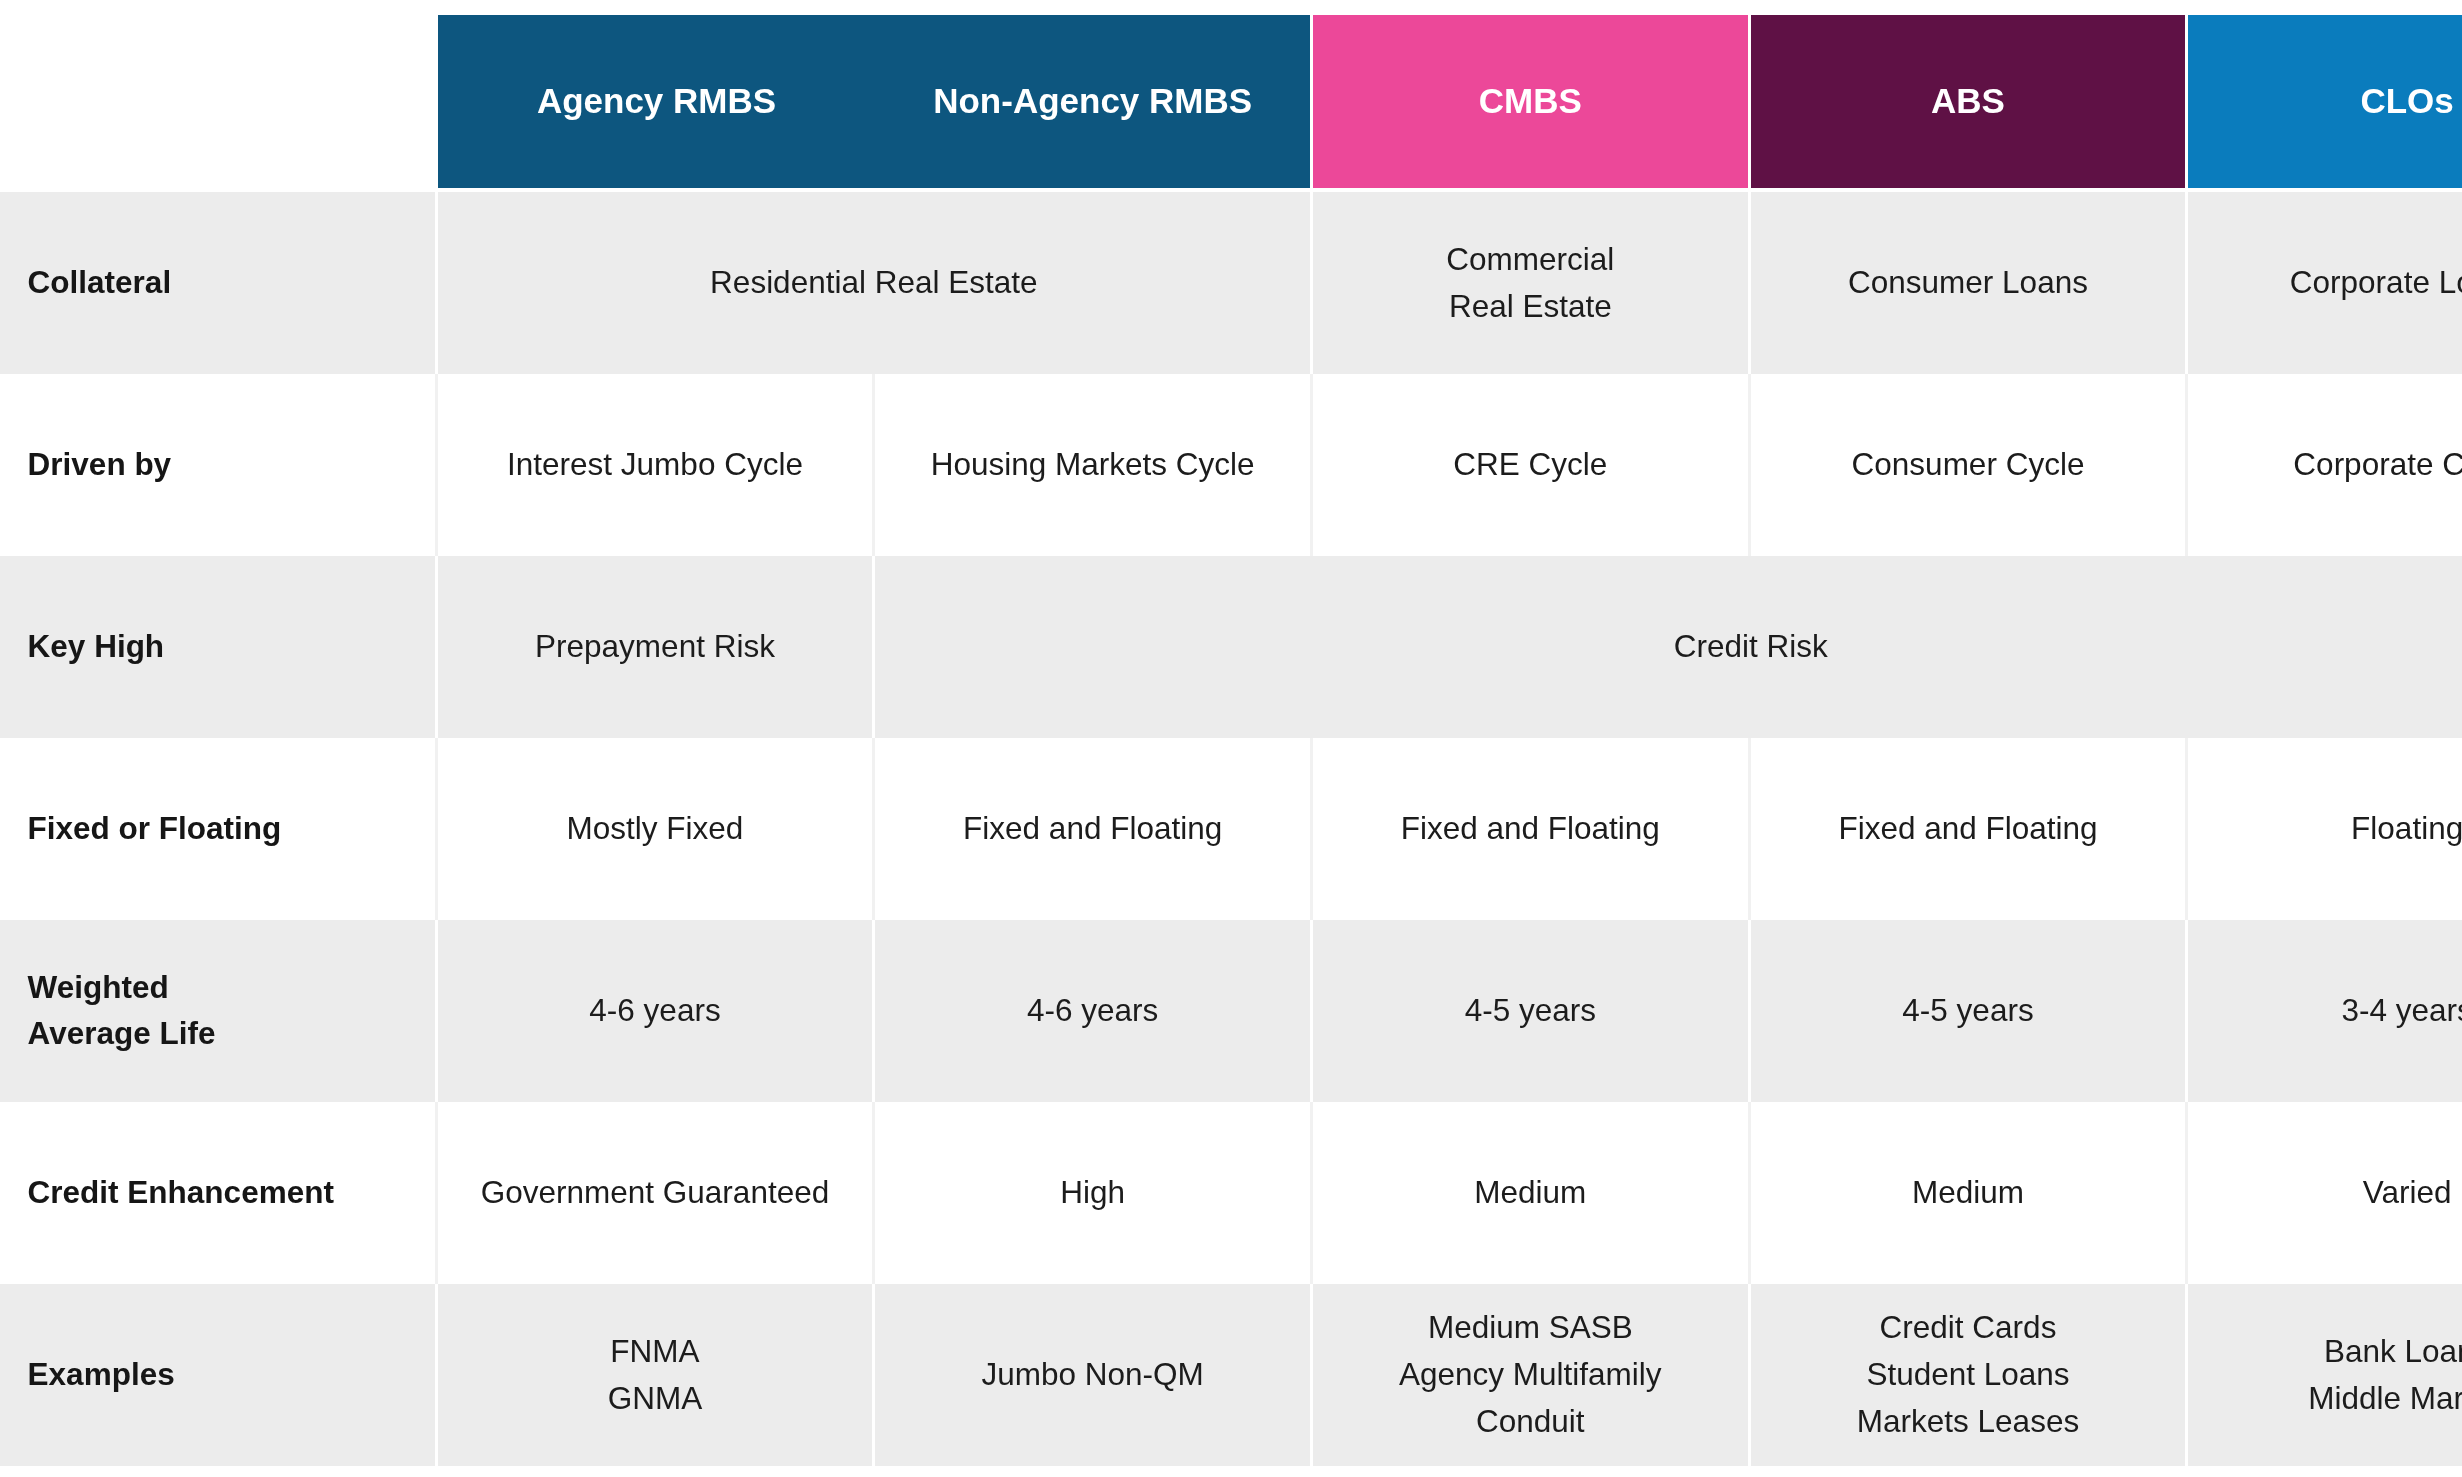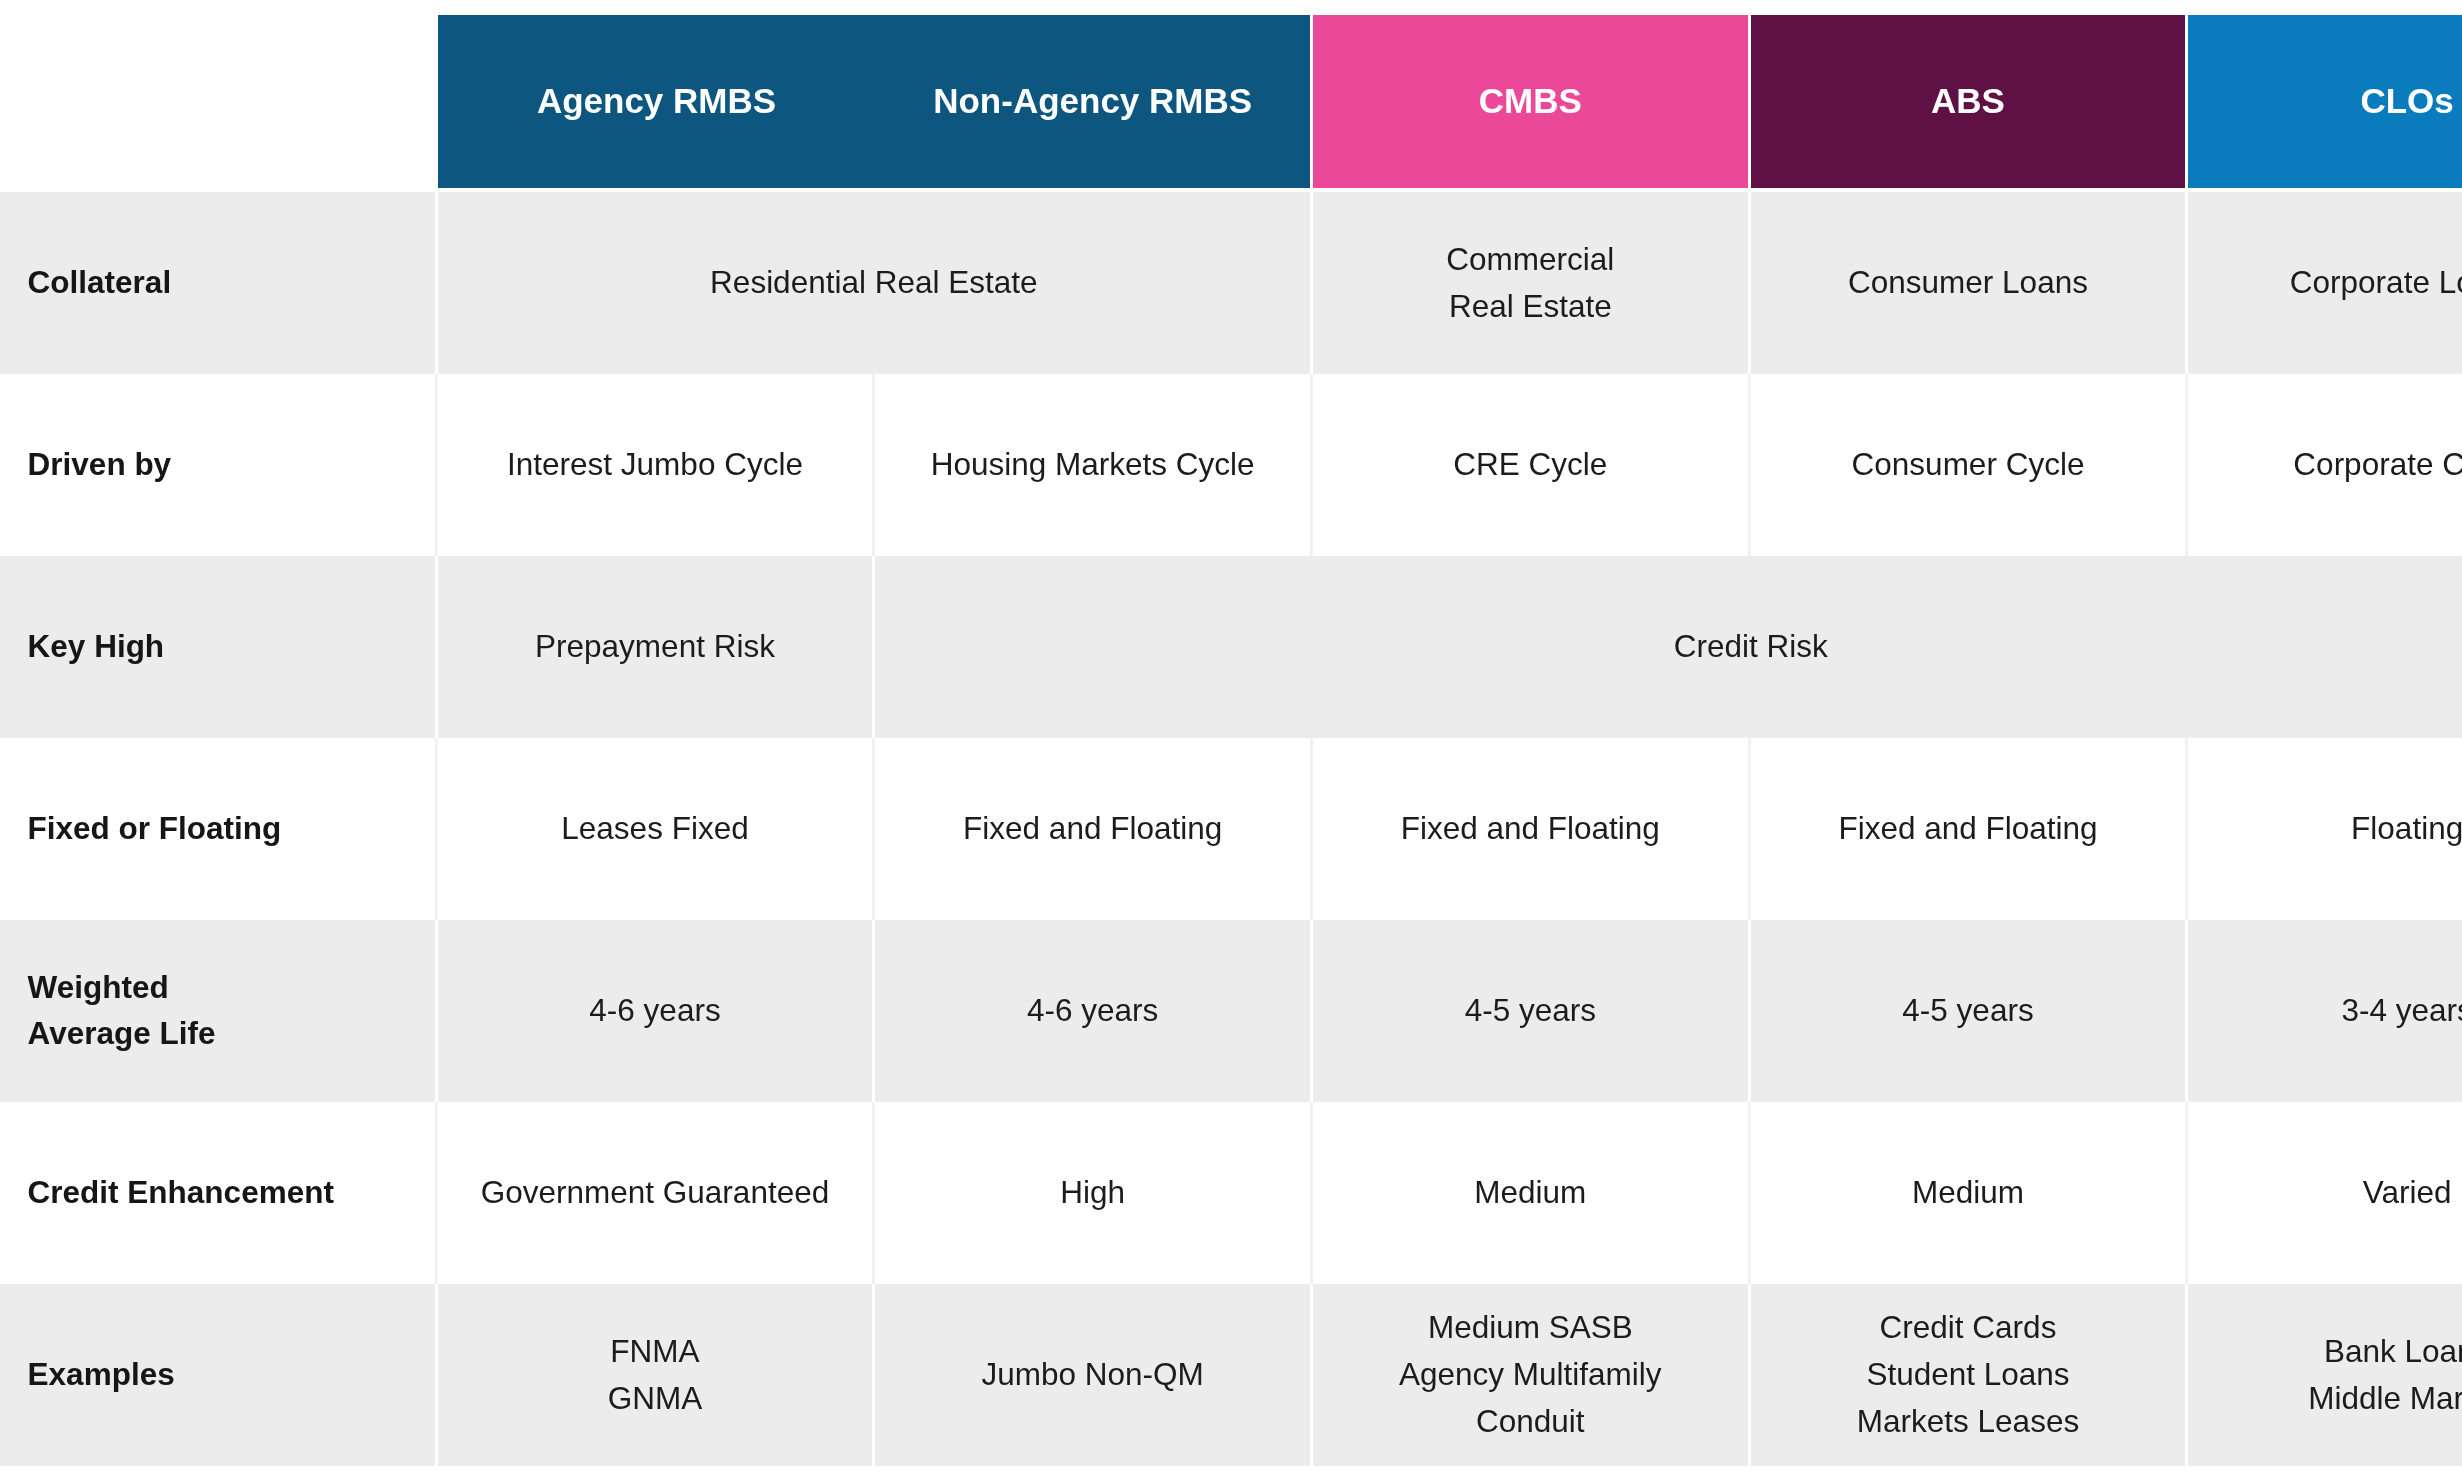--- a/index.html
+++ b/index.html
@@ -91,21 +91,21 @@
   </div>
 
   <div class="row body-row gray">
     <div class="cell label-cell">Key High</div>
     <div class="cell">Prepayment Risk</div>
     <div class="cell span4 last">Credit Risk</div>
   </div>
 
   <div class="row body-row white">
     <div class="cell label-cell">Fixed or Floating</div>
-    <div class="cell">Leases Fixed</div>
+    <div class="cell">Mostly Fixed</div>
     <div class="cell">Fixed and Floating</div>
     <div class="cell">Fixed and Floating</div>
     <div class="cell">Fixed and Floating</div>
     <div class="cell last">Floating</div>
   </div>
 
   <div class="row body-row gray">
     <div class="cell label-cell">Weighted
 Average Life</div>
     <div class="cell">4-6 years</div>

